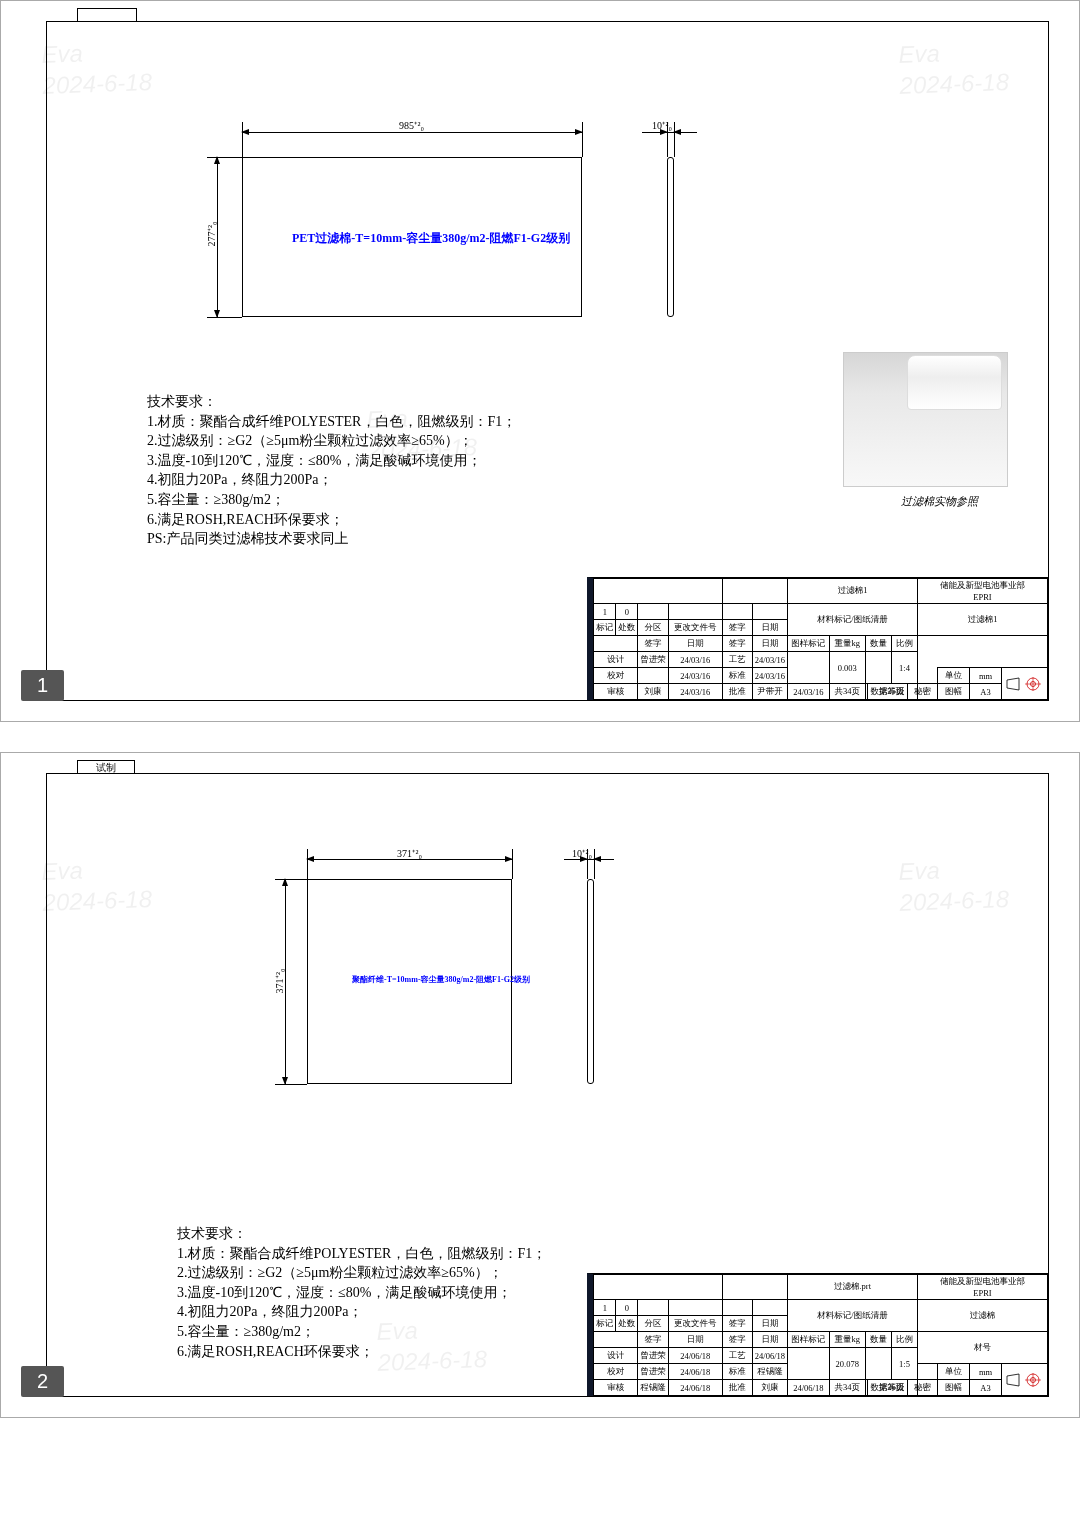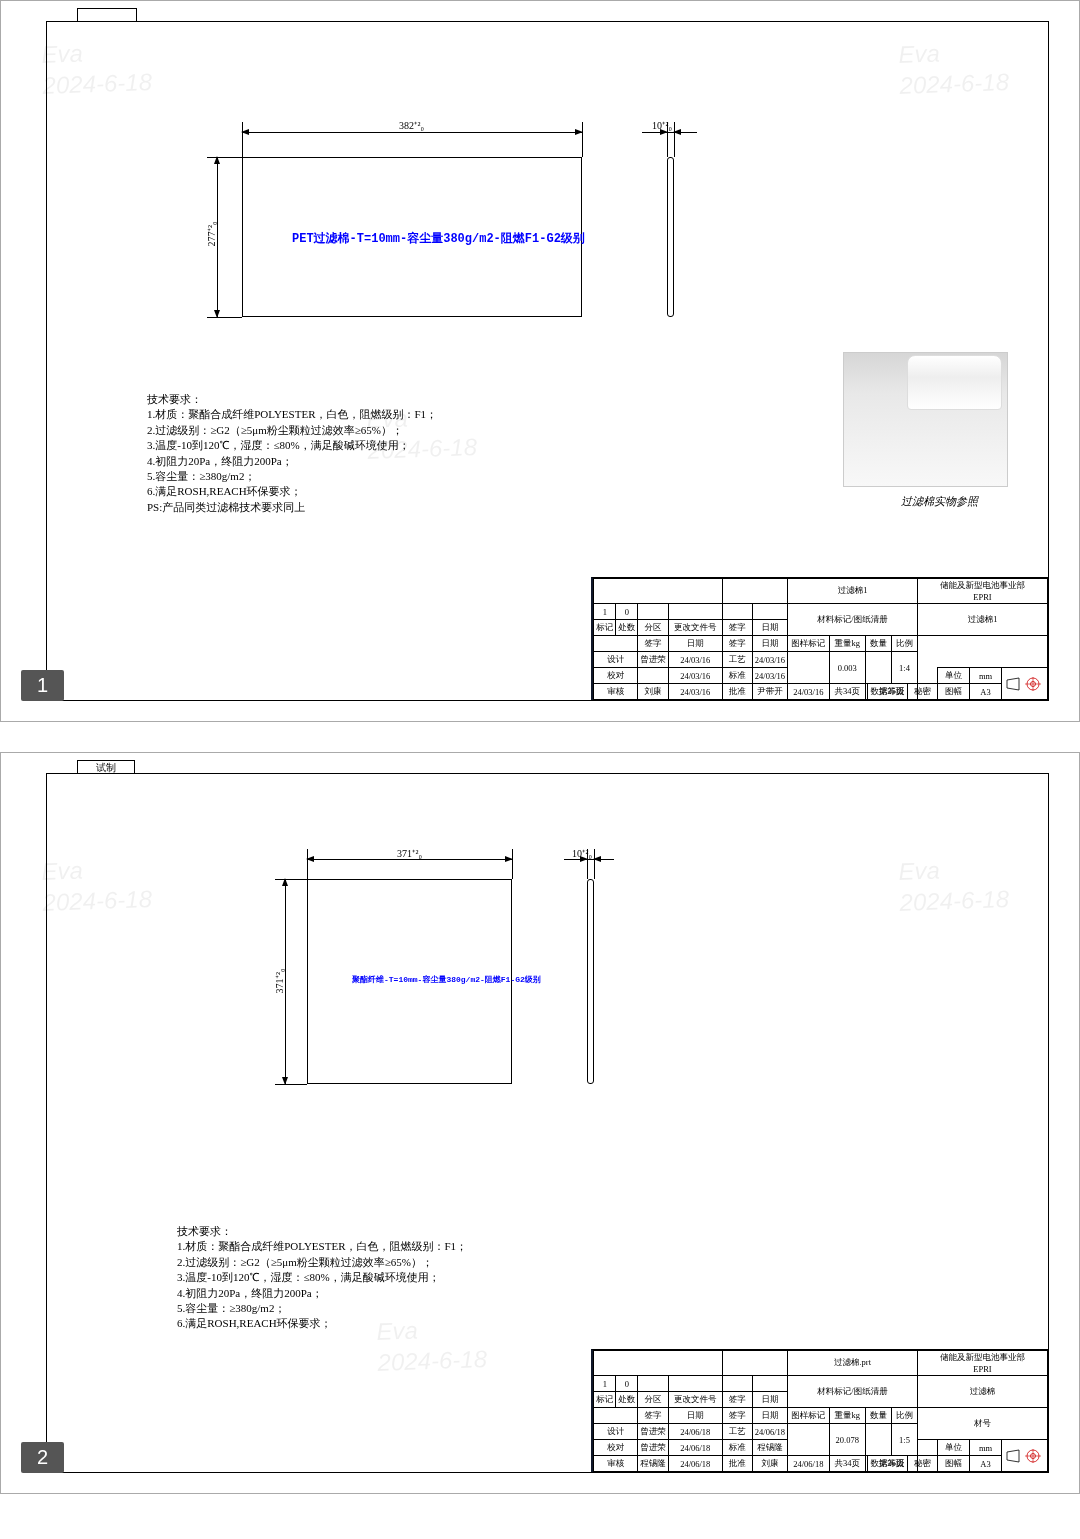--- a/index.html
+++ b/index.html
@@ -64,21 +64,21 @@
   .dim-label { font-size: 10px; position: absolute; }
   .rect-part {
     position: absolute;
     border: 1px solid #000;
     background: #fff;
   }
   .blue-text {
     position: absolute;
     color: #0000ff;
     font-weight: bold;
-    font-family: Liberation Mono, monospace;
+    font-family: Liberation Serif, serif;
     white-space: nowrap;
   }
   .side-strip {
     position: absolute;
     width: 7px;
     border: 1px solid #000;
     border-radius: 3px;
     background: #fff;
   }
   
@@ -89,21 +89,21 @@
   .arrow-r::after, .arrow-l::before, .arrow-u::before, .arrow-d::after {
     content: ""; position: absolute; width: 0; height: 0;
   }
   .arrow-r::after { right: -1px; top: -3px; border-left: 8px solid #000; border-top: 3px solid transparent; border-bottom: 3px solid transparent; }
   .arrow-l::before { left: -1px; top: -3px; border-right: 8px solid #000; border-top: 3px solid transparent; border-bottom: 3px solid transparent; }
   .arrow-u::before { top: -1px; left: -3px; border-bottom: 8px solid #000; border-left: 3px solid transparent; border-right: 3px solid transparent; }
   .arrow-d::after { bottom: -1px; left: -3px; border-top: 8px solid #000; border-left: 3px solid transparent; border-right: 3px solid transparent; }
   
   .req-block {
     position: absolute;
-    font-size: 11px;
+    font-size: 14px;
     line-height: 1.4;
   }
   .req-block div { white-space: nowrap; }
   
   .photo-box {
     position: absolute;
     width: 165px;
     height: 135px;
     background: linear-gradient(180deg, #d6d6d6 0%, #e8e8e8 30%, #f8f8f8 100%);
     border: 1px solid #ccc;
@@ -120,21 +120,21 @@
     position: absolute;
     font-size: 11px;
     text-align: center;
   }
   
   .title-block {
     position: absolute;
     right: 0;
     bottom: 0;
     border-top: 1px solid #000;
-    border-left: 2px solid #0f172a;
+    border-left: 6px solid #0f172a;
     font-size: 8.5px;
   }
   .tb-table { border-collapse: collapse; }
   .tb-table td {
     border: 0.5px solid #000;
     padding: 1px 2px;
     text-align: center;
     vertical-align: middle;
     height: 16px;
     white-space: nowrap;
@@ -160,21 +160,21 @@
     <div class="watermark wm-mid">
       <span>Eva</span><br><span>2024-6-18</span>
     </div>
 
     <div class="rect-part" style="left:195px; top:135px; width:340px; height:160px;"></div>
     <div class="blue-text" style="left:245px; top:208px; font-size:12px;">PET过滤棉-T=10mm-容尘量380g/m2-阻燃F1-G2级别</div>
 
     <div class="tick-v" style="left:195px; top:100px; height:35px;"></div>
     <div class="tick-v" style="left:535px; top:100px; height:35px;"></div>
     <div class="dim-h arrow-l arrow-r" style="left:195px; top:110px; width:340px;"></div>
-    <div class="dim-label" style="left:352px; top:96px;">382⁺²₀</div>
+    <div class="dim-label" style="left:352px; top:96px;">985⁺²₀</div>
 
     <div class="tick-h" style="left:160px; top:135px; width:35px;"></div>
     <div class="tick-h" style="left:160px; top:295px; width:35px;"></div>
     <div class="dim-v arrow-u arrow-d" style="left:170px; top:135px; height:160px;"></div>
     <div class="dim-label" style="left:152px; top:205px; transform: rotate(-90deg);">277⁺²₀</div>
 
     <div class="side-strip" style="left:620px; top:135px; height:160px;"></div>
     <div class="tick-v" style="left:620px; top:100px; height:35px;"></div>
     <div class="tick-v" style="left:627px; top:100px; height:35px;"></div>
     <div class="dim-h" style="left:595px; top:110px; width:55px;"></div>
@@ -297,21 +297,21 @@
               <td style="width:30px;">秘密</td>
             </tr>
       </tbody>
         </table>
     </div>
   </div>
   <div class="page-num">1</div>
 </div>
 
 <div class="page">
-  <div class="sheet" style="height:700px;">
+  <div class="sheet" style="height:624px;">
     <div class="tab-label">试制</div>
 
     <div class="watermark wm-tl" style="top:80px;">
       <span>Eva</span><br><span>2024-6-18</span>
     </div>
     <div class="watermark wm-tr" style="top:80px;">
       <span>Eva</span><br><span>2024-6-18</span>
     </div>
     <div class="watermark wm2-mid">
       <span>Eva</span><br><span>2024-6-18</span>

